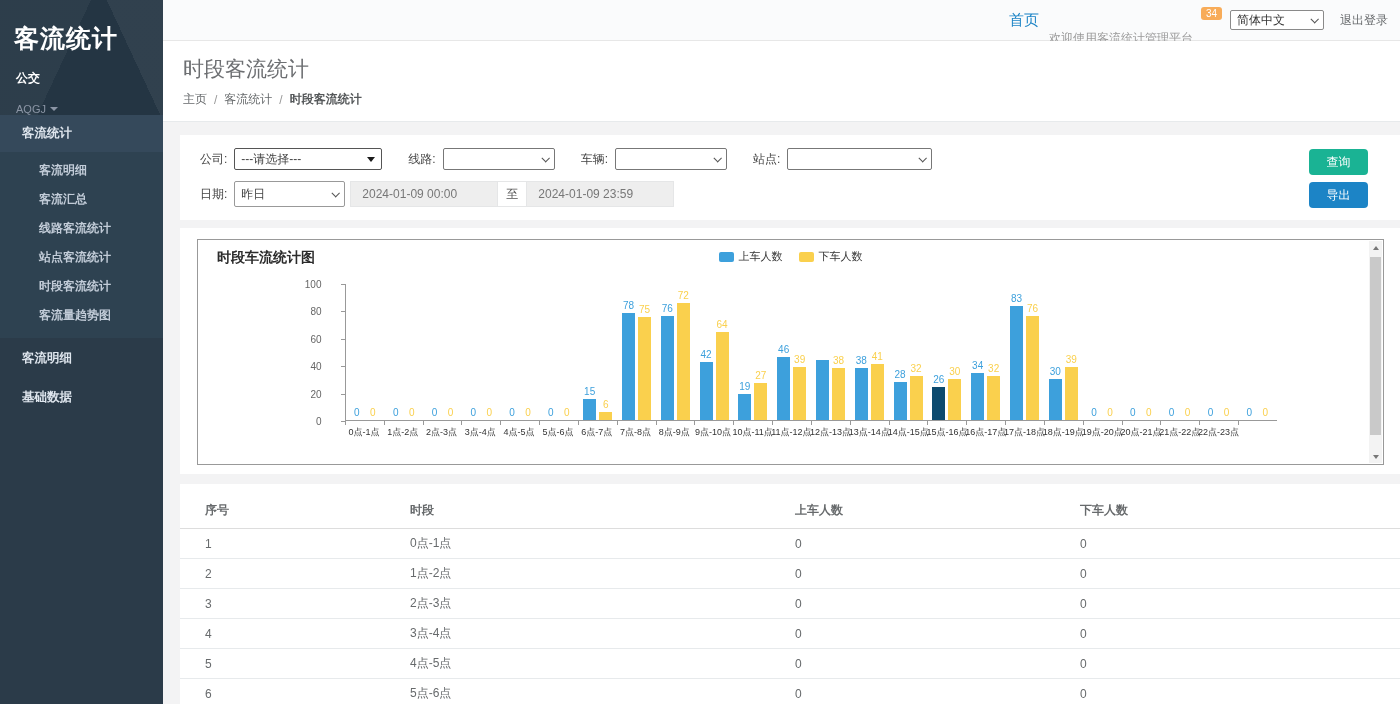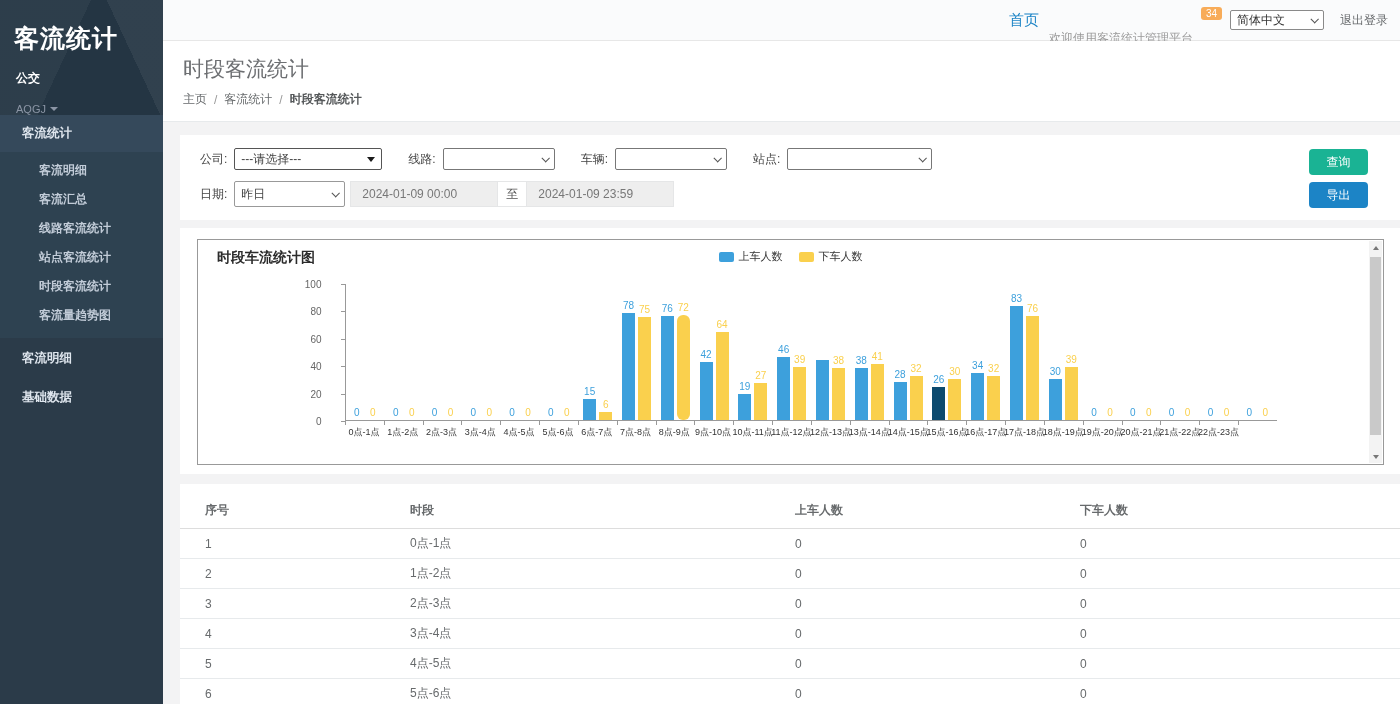--- a/index.html
+++ b/index.html
@@ -296,21 +296,21 @@
                     <span class="val" style="color: rgb(61, 160, 220);">78</span>
                   </div>
                   <div class="bar" style="height: 102.75px; background: rgb(250, 208, 77);">
                     <span class="val" style="color: rgb(250, 208, 77);">75</span>
                   </div>
                 </div>
                 <div class="group">
                   <div class="bar" style="height: 104.12px; background: rgb(61, 160, 220);">
                     <span class="val" style="color: rgb(61, 160, 220);">76</span>
                   </div>
-                  <div class="bar" style="height: 105px; background: rgb(250, 208, 77); border-radius: 6px;">
+                  <div class="bar" style="height: 117px; background: rgb(250, 208, 77);">
                     <span class="val" style="color: rgb(250, 208, 77);">72</span>
                   </div>
                 </div>
                 <div class="group">
                   <div class="bar" style="height: 57.54px; background: rgb(61, 160, 220);">
                     <span class="val" style="color: rgb(61, 160, 220);">42</span>
                   </div>
                   <div class="bar" style="height: 87.68px; background: rgb(250, 208, 77);">
                     <span class="val" style="color: rgb(250, 208, 77);">64</span>
                   </div>

